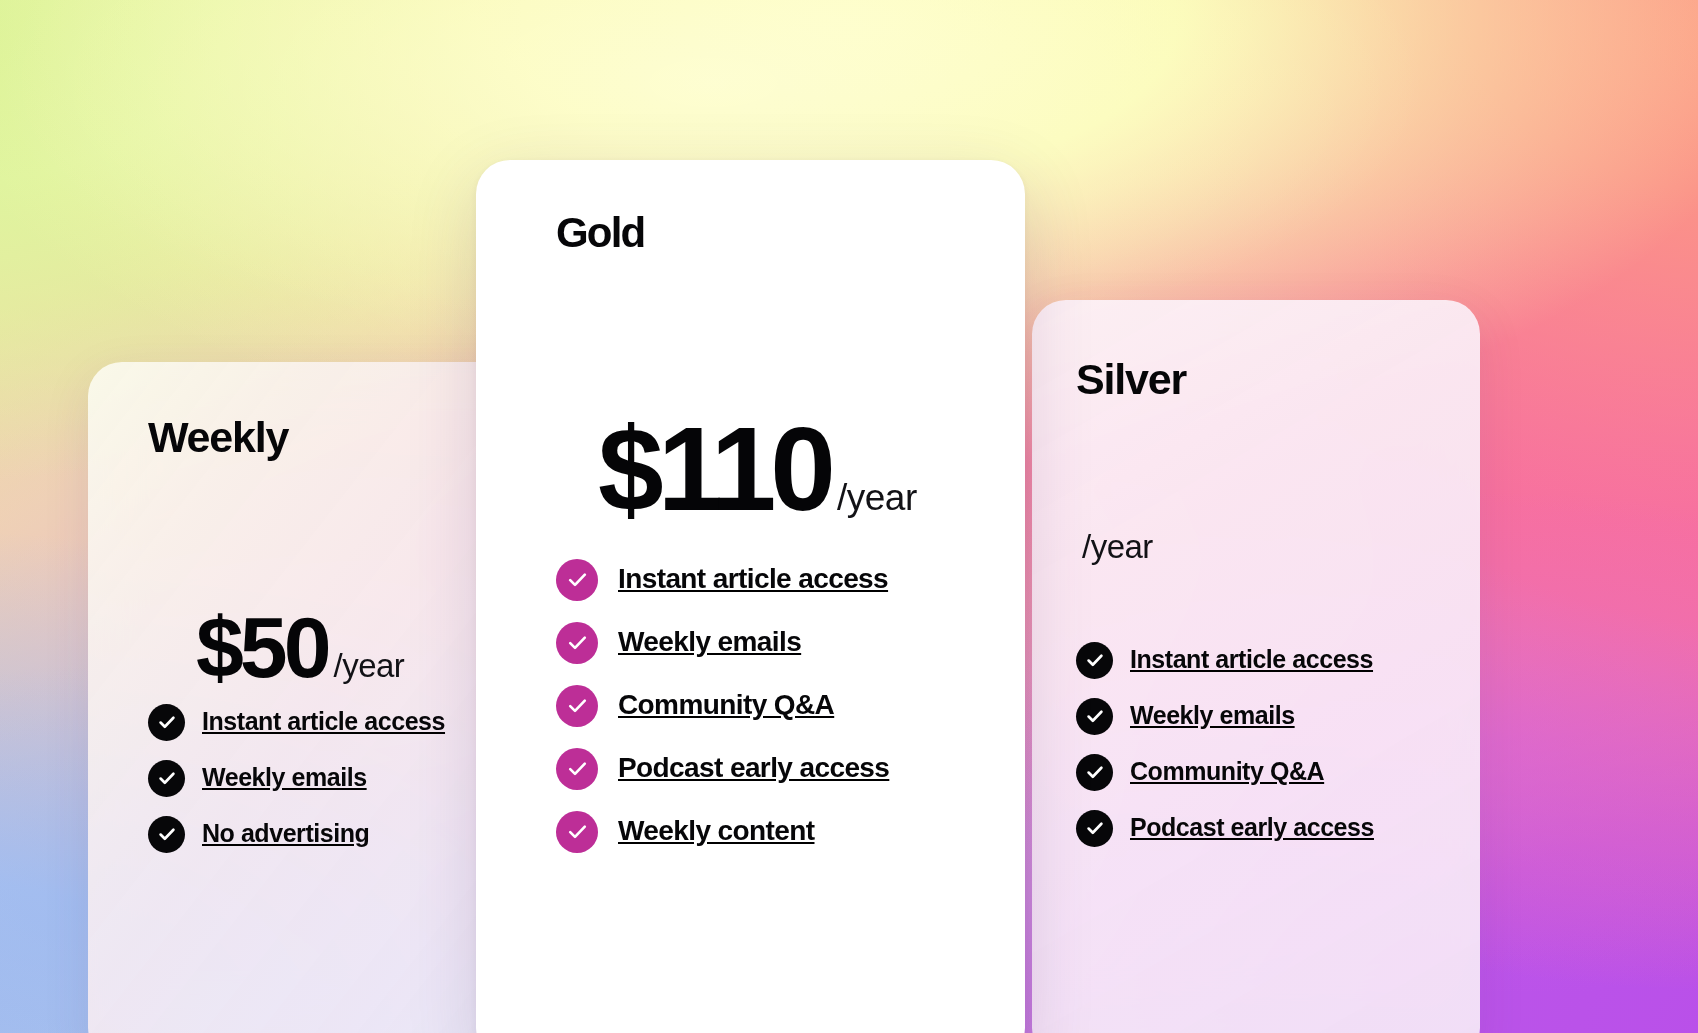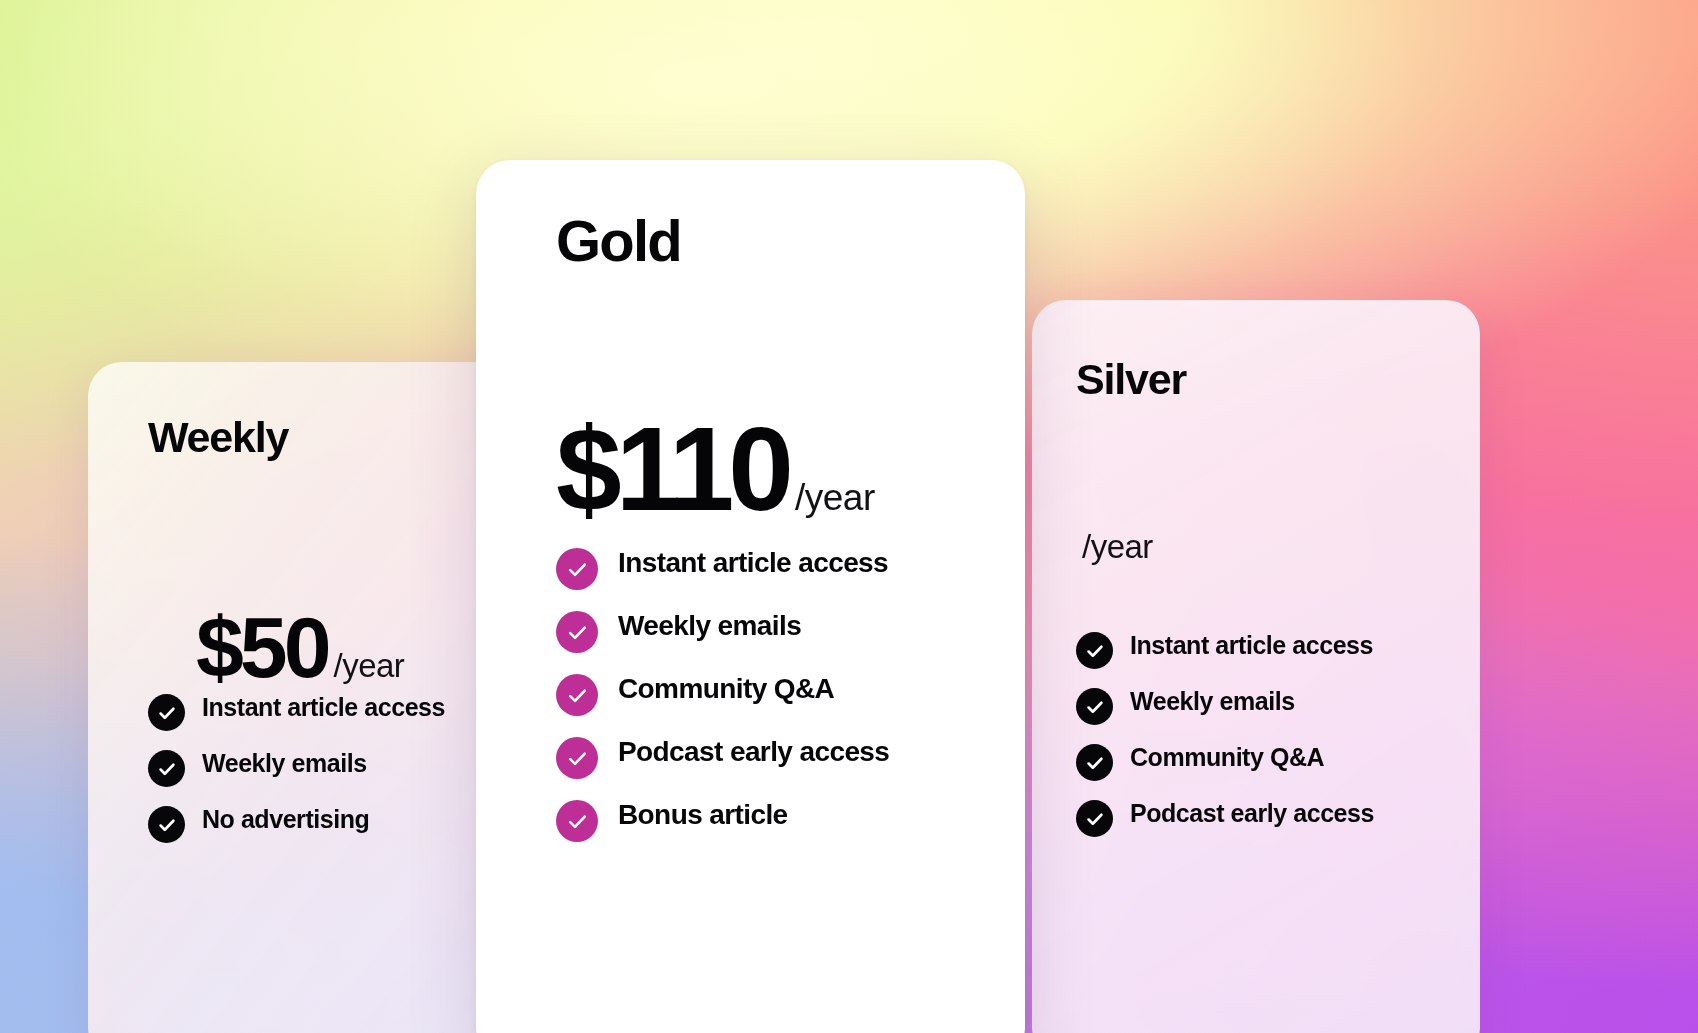--- a/index.html
+++ b/index.html
@@ -115,22 +115,23 @@
   .period {
     font-weight:400;
     color:#121216;
     letter-spacing:-0.5px;
     margin-left:6px;
   }
 
   .features { list-style:none; }
   .feature {
     display:flex;
-    align-items:flex-start;
+    align-items:center;
     white-space:nowrap;
+    text-decoration:underline;
   }
   .check {
     flex:0 0 auto;
     border-radius:50%;
     display:flex;
     align-items:center;
     justify-content:center;
   }
   .check svg { display:block; }
   .feature-label {
@@ -152,23 +153,23 @@
   #card-silver .tier-name { position:absolute; left:44px; top:58px; font-size:43px; }
   #card-silver .price-row { position:absolute; left:44px; top:228px; }
   #card-silver .price  { font-size:86px; }
   #card-silver .period { font-size:33px; }
   #card-silver .features { position:absolute; left:44px; top:332px; }
   #card-silver .feature { height:56px; }
   #card-silver .check { width:37px; height:37px; background:#070709; }
   #card-silver .feature-label { font-size:25px; margin-left:17px; }
 
   
-  #card-gold .tier-name { position:absolute; left:80px; top:52px; font-size:58px; letter-spacing:-1.8px; }
+  #card-gold .tier-name { position:absolute; left:80px; top:52px; font-size:42px; letter-spacing:-1.8px; }
   #card-gold .price-row { position:absolute; left:80px; top:250px; }
-  #card-gold .price  { font-size:118px; letter-spacing:-6px; }
+  #card-gold .price  { font-size:118px; letter-spacing:-6px;margin-left:42px; }
   #card-gold .period { font-size:37px; margin-left:7px; }
   #card-gold .features { position:absolute; left:80px; top:388px; }
   #card-gold .feature { height:63px; }
   #card-gold .check { width:42px; height:42px; }
   #card-gold .feature-label { font-size:28px; margin-left:20px; letter-spacing:-0.6px; }
 </style>
 </head>
 <body>
 
 <div id="stage">
@@ -295,18 +296,18 @@
           </svg>
         </span>
         <span class="feature-label">Podcast early access</span>
       </li>
       <li class="feature">
         <span class="check" style="background:#bd2e97">
           <svg width="25" height="25" viewBox="0 0 24 24" fill="none">
             <path d="M5 12.6 L9.6 17.2 L19 7.4" stroke="#ffffff" stroke-width="2.5" stroke-linecap="round" stroke-linejoin="round"></path>
           </svg>
         </span>
-        <span class="feature-label">Bonus article</span>
+        <span class="feature-label">Weekly content</span>
       </li>
     </ul>
   </div>
 
 </div>
 
 </body></html>

